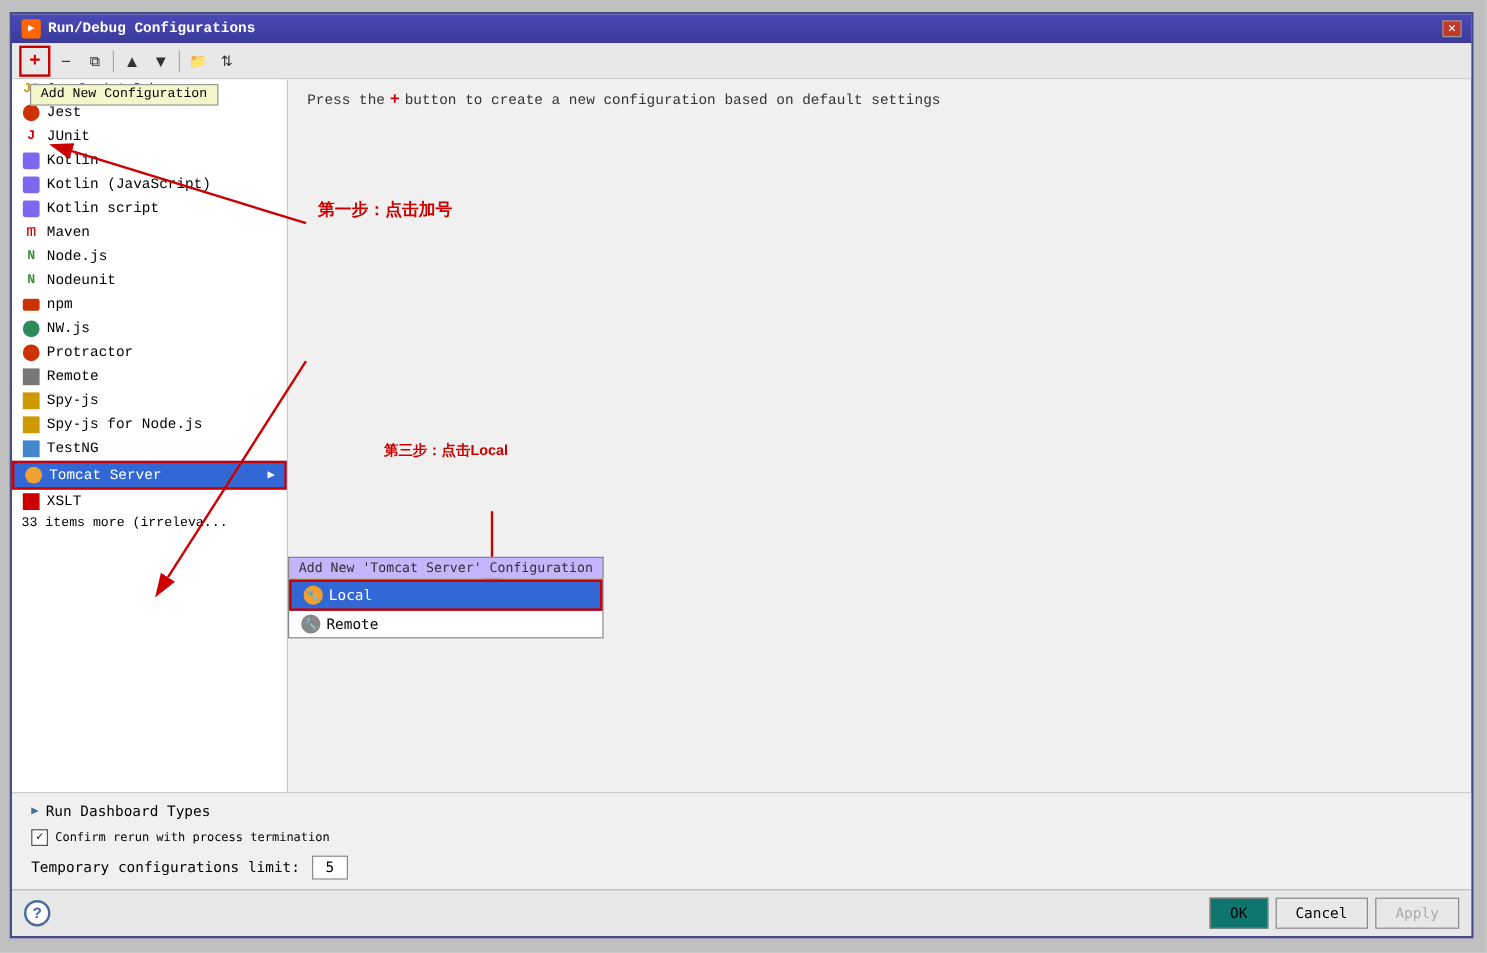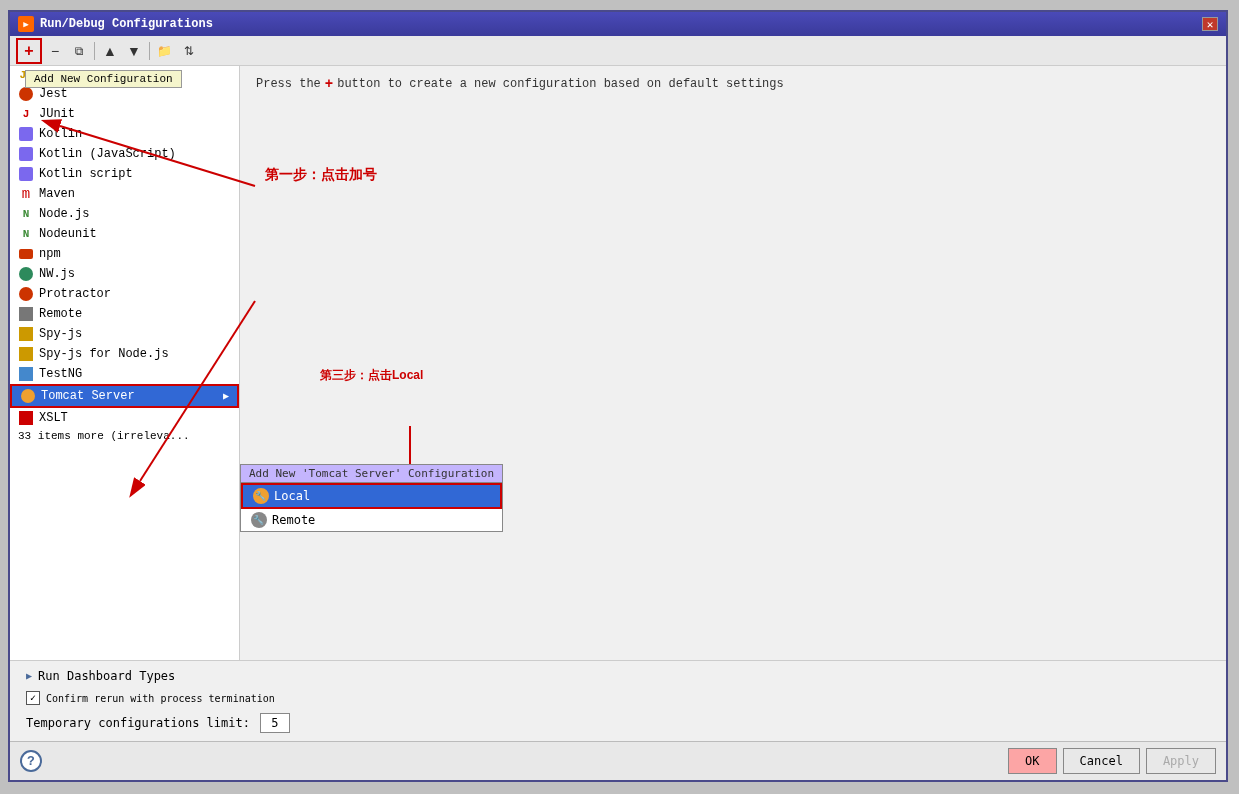--- a/index.html
+++ b/index.html
@@ -348,21 +348,21 @@
       padding: 3px 16px;
       height: 26px;
       background: #e8e8e8;
       border: 1px solid #888;
       cursor: pointer;
       font-size: 12px;
       font-family: monospace;
     }
 
     .footer-btn.ok-btn {
-      background: #fca5a5;
+      background: #0f766e;
     }
 
     .footer-btn:disabled {
       color: #aaa;
     }
 
     
     svg.arrows {
       position: absolute;
       top: 0;

